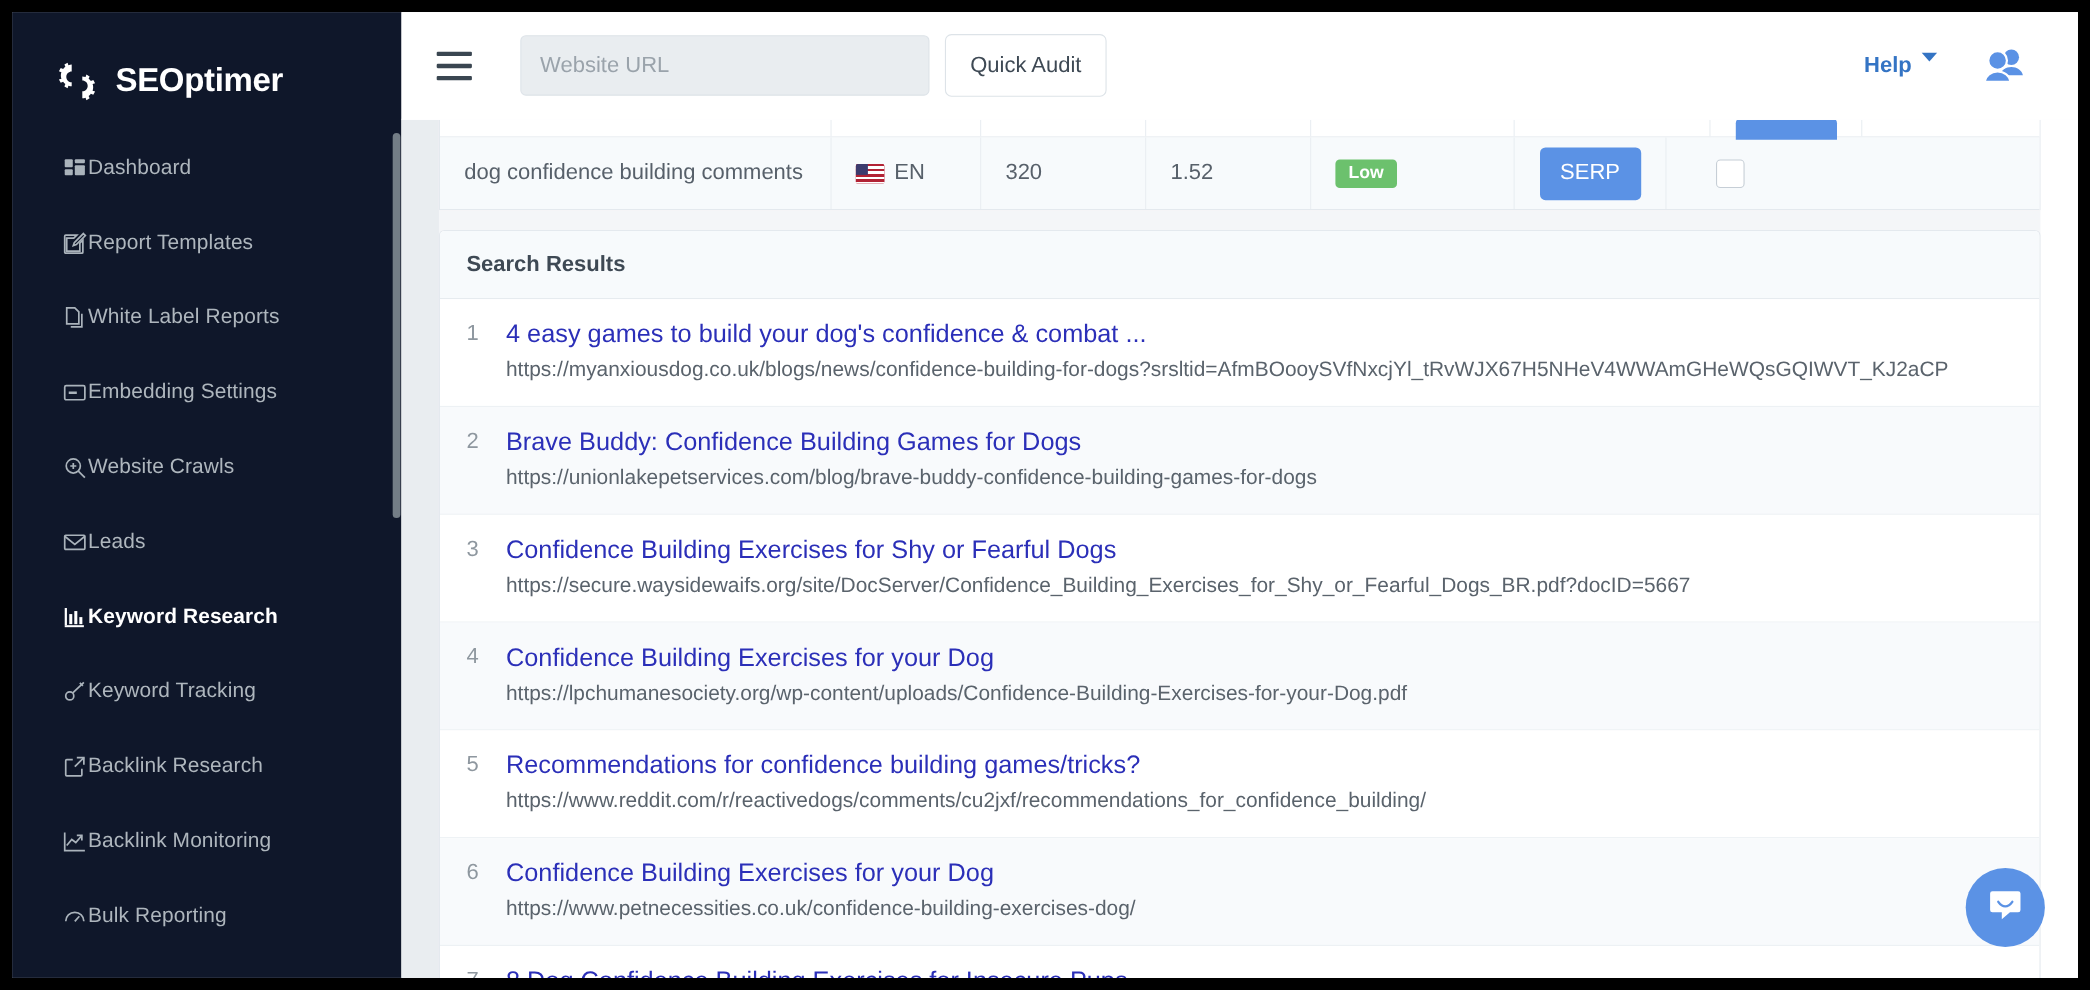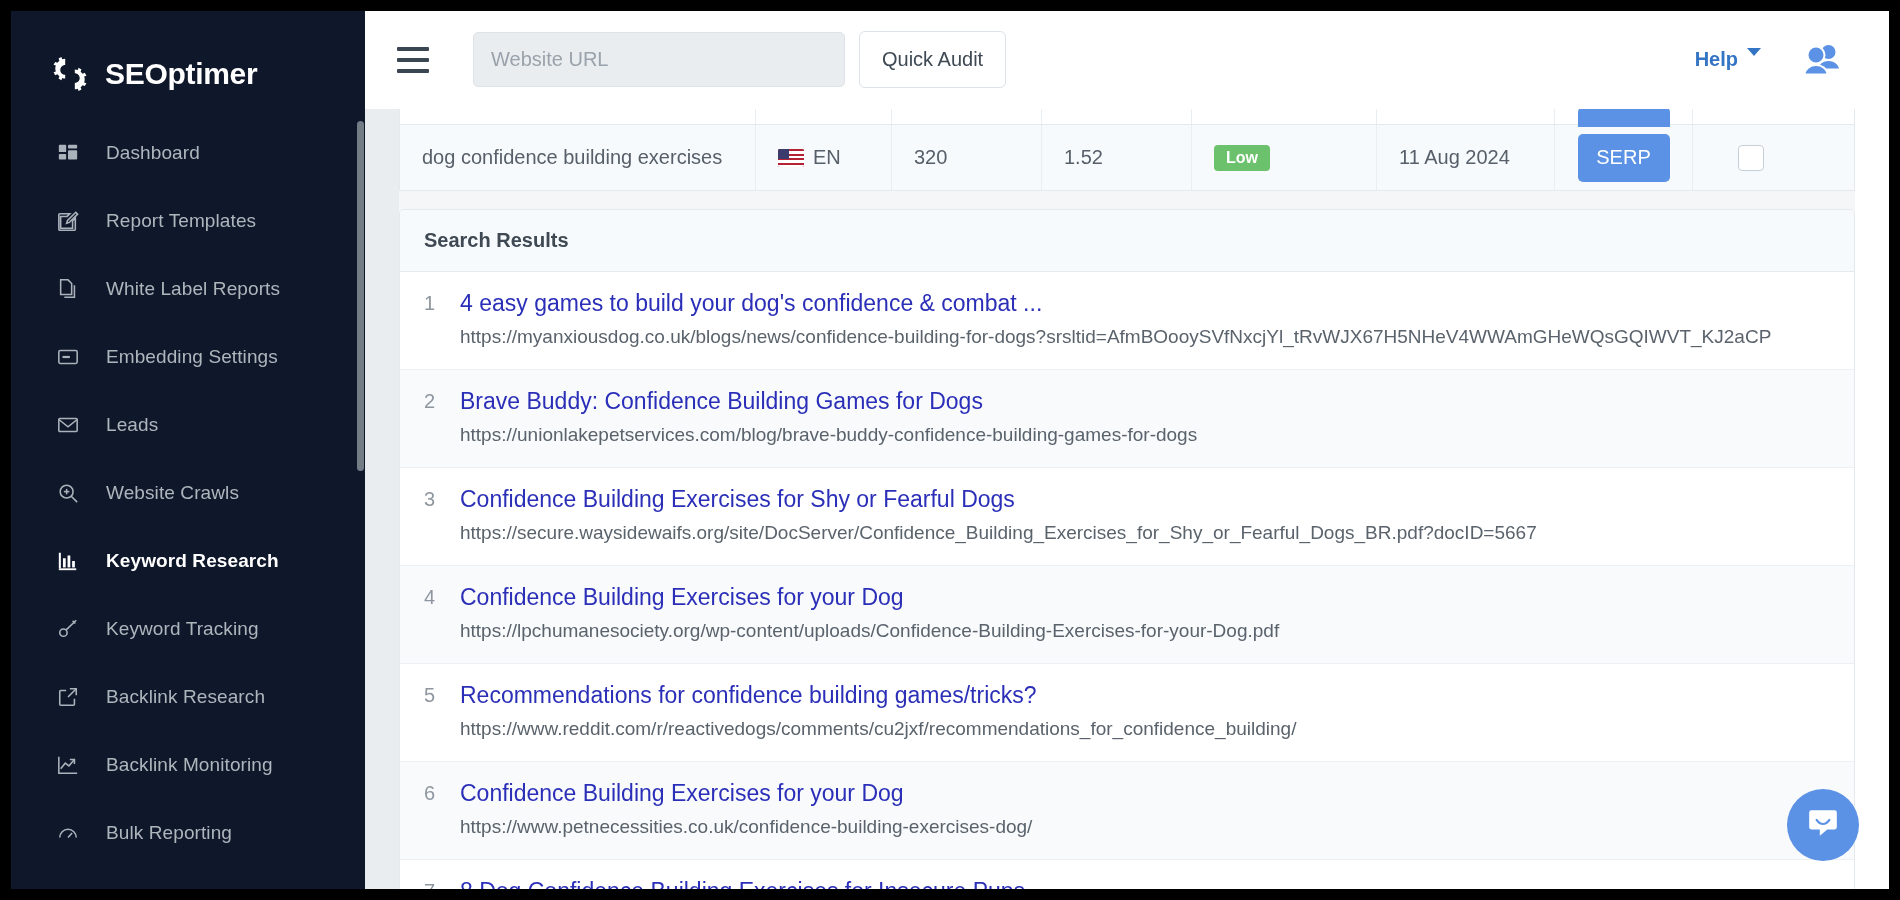--- a/index.html
+++ b/index.html
@@ -39,21 +39,20 @@
     font-weight: 700;
     letter-spacing: -0.3px;
     line-height: 1;
   }
   .nav { padding-top: 10px; }
   .nav-item {
     display: flex;
     align-items: center;
     height: 68px;
     padding-left: 45px;
-    gap: 26px;
     cursor: pointer;
   }
   .nav-icon {
     width: 24px; height: 24px;
     flex: 0 0 24px;
     display: flex; align-items: center; justify-content: center;
     color: #aab3bb;
   }
   .nav-label {
     color: #aeb6bd;
@@ -367,37 +366,37 @@
             <rect x="2" y="5" width="20" height="14" rx="1.5"></rect>
               <line x1="6" y1="12" x2="14" y2="12" stroke-width="2.4"></line>
           </svg>
         </span>
         <span class="nav-label">Embedding Settings</span>
       </div>
 
       <div class="nav-item">
         <span class="nav-icon">
           <svg viewBox="0 0 24 24" width="22" height="22" fill="none" stroke="currentColor" stroke-width="1.7">
-            <rect x="2" y="5" width="20" height="14" rx="1"></rect>
-              <path d="M2 6l10 8 10-8"></path>
-          </svg>
-        </span>
-        <span class="nav-label">Leads</span>
-      </div>
-
-      <div class="nav-item">
-        <span class="nav-icon">
-          <svg viewBox="0 0 24 24" width="22" height="22" fill="none" stroke="currentColor" stroke-width="1.7">
             <circle cx="10.5" cy="10.5" r="7"></circle>
               <line x1="15.5" y1="15.5" x2="22" y2="22"></line>
             <line x1="10.5" y1="7.5" x2="10.5" y2="13.5"></line>
               <line x1="7.5" y1="10.5" x2="13.5" y2="10.5"></line>
           </svg>
         </span>
         <span class="nav-label">Website Crawls</span>
+      </div>
+
+      <div class="nav-item">
+        <span class="nav-icon">
+          <svg viewBox="0 0 24 24" width="22" height="22" fill="none" stroke="currentColor" stroke-width="1.7">
+            <rect x="2" y="5" width="20" height="14" rx="1"></rect>
+              <path d="M2 6l10 8 10-8"></path>
+          </svg>
+        </span>
+        <span class="nav-label">Leads</span>
       </div>
 
       <div class="nav-item active">
         <span class="nav-icon">
           <svg viewBox="0 0 24 24" width="22" height="22" fill="currentColor">
             <rect x="2" y="3" width="2.2" height="17"></rect>
               <rect x="6.5" y="9" width="3" height="10"></rect>
             <rect x="11.5" y="6" width="3" height="13"></rect>
               <rect x="16.5" y="12" width="3" height="7"></rect>
             <rect x="2" y="20" width="19" height="2"></rect>
@@ -492,34 +491,33 @@
           <div class="kw-cell c-cpc"></div>
           <div class="kw-cell c-comp"></div>
           <div class="kw-cell c-date"></div>
           <div class="kw-cell c-serp">
             <button class="btn-serp clipped"></button>
           </div>
           <div class="kw-cell c-check"></div>
         </div>
 
         <div class="kw-row">
-          <div class="kw-cell c-keyword">dog confidence building exercises</div>
+          <div class="kw-cell c-keyword">dog confidence building comments</div>
           <div class="kw-cell c-lang">
             <span class="flag">
               <span class="stripes"></span>
                 <span class="canton"></span>
             </span>
             <span>EN</span>
           </div>
           <div class="kw-cell c-vol">320</div>
           <div class="kw-cell c-cpc">1.52</div>
           <div class="kw-cell c-comp">
             <span class="badge-low">Low</span>
           </div>
-          <div class="kw-cell c-date">11 Aug 2024</div>
           <div class="kw-cell c-serp">
             <button class="btn-serp">SERP</button>
           </div>
           <div class="kw-cell c-check">
             <span class="checkbox"></span>
           </div>
         </div>
       </section>
 
       <section class="results-panel">

